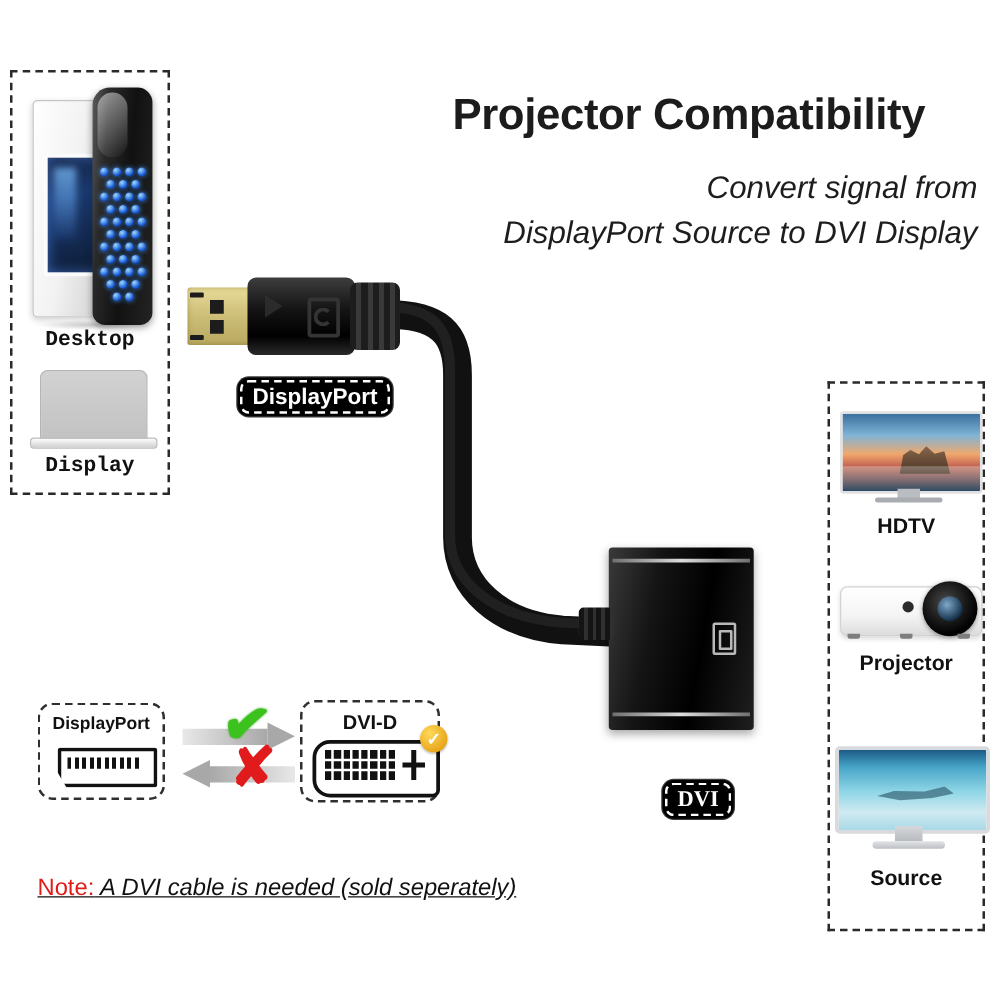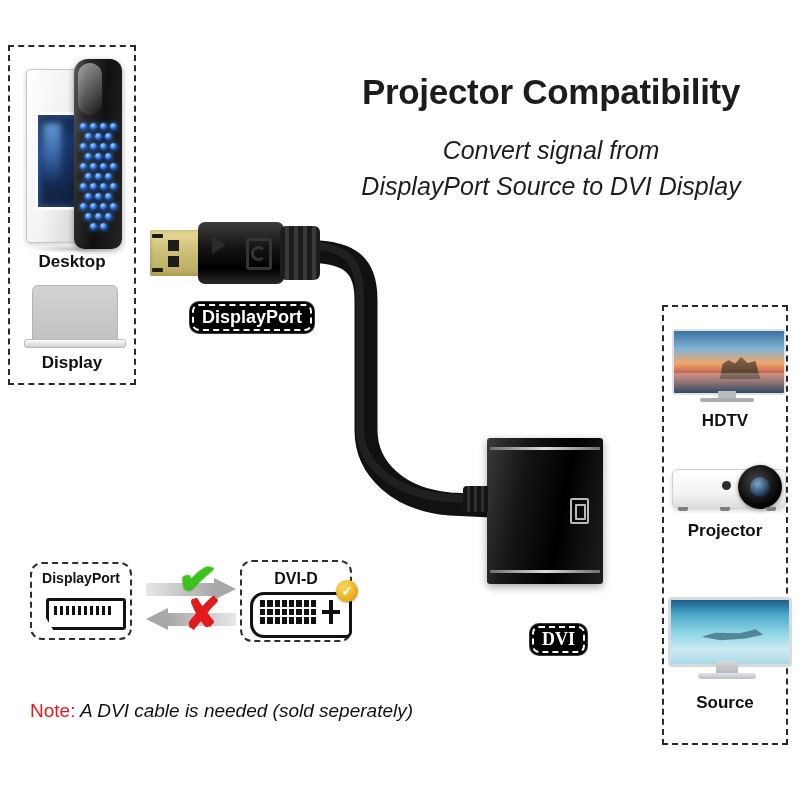--- a/index.html
+++ b/index.html
@@ -26,37 +26,37 @@
     font-size: 35px;
     font-weight: bold;
     color: #1c1c1c;
     letter-spacing: -0.3px;
     white-space: nowrap;
   }
   .subline {
     position: absolute;
     left: 320px;
     width: 462px;
-    text-align: center;
+    text-align: right;
     font-style: italic;
     font-size: 25px;
     color: #1d1d1d;
     white-space: nowrap;
   }
   .subline.l1 { top: 136px; }
   .subline.l2 { top: 172px; }
 
   
   .panel {
     position: absolute;
     border: 2px dashed #2a2a2a;
     background: #ffffff;
     box-sizing: border-box;
   }
-  #panel-sources { left: 8px;  top: 45px;  width: 128px; height: 340px; }
+  #panel-sources { left: 8px;  top: 56px;  width: 128px; height: 340px; font-family: Liberation Mono, monospace; }
   #panel-displays{ left: 662px;top: 305px; width: 126px; height: 440px; }
 
   .device-label {
     position: absolute;
     width: 100%;
     text-align: center;
     font-size: 17px;
     font-weight: bold;
     color: #111;
     white-space: nowrap;
@@ -371,21 +371,21 @@
     font-size:44px; font-weight:bold; color:#e11b1b;
   }
 
   
   .note {
     position:absolute; left:30px;
     font-size:19px; font-style:italic; color:#111; white-space:nowrap;
   }
   .note .nlab { color:#e01b1b; font-style:normal; }
   #note-1 { top:672px; }
-  #note-2 { top:700px; }
+  #note-2 { top:700px;text-decoration:underline; }
 </style>
 </head>
 <body>
 
 <div id="page">
 
   <div class="headline">Projector Compatibility</div>
   <div class="subline l1">Convert signal from</div>
   <div class="subline l2">DisplayPort Source to DVI Display</div>
 

